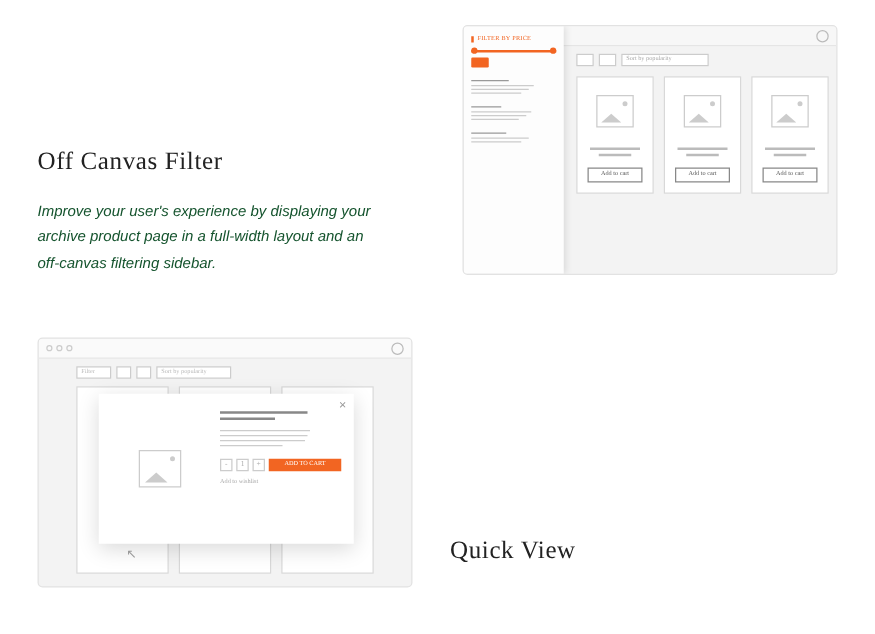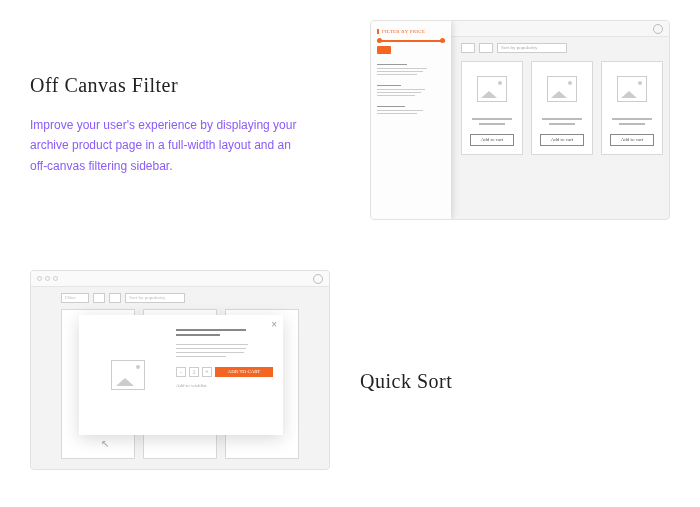--- a/index.html
+++ b/index.html
@@ -6,41 +6,42 @@
   body {
     width: 700px;
     height: 507px;
     font-family: Georgia, 'Times New Roman', serif;
     background: #fff;
     color: #333;
     padding: 20px 30px;
   }
   .feature-row {
     display: flex;
-    align-items: center;
+    align-items: flex-end;
     gap: 30px;
     margin-bottom: 50px;
   }
   .feature-row.reverse { flex-direction: row; }
   .text-col { flex: 1; padding-top: 10px; }
   .img-col { flex: 0 0 300px; }
   .feature-title {
     font-family: Georgia, serif;
     font-size: 20px;
     font-weight: 400;
     letter-spacing: 0.5px;
     color: #222;
     margin-bottom: 18px;
   }
   .feature-desc {
     font-family: Arial, Helvetica, sans-serif;
     font-size: 12px;
     line-height: 1.7;
-    color: #8b5cf6;
+    color: #14532d;
     max-width: 280px;
+    font-style: italic;
   }
   
   .mock1 {
     width: 300px; height: 200px;
     background: #f3f3f3;
     border: 1px solid #e2e2e2;
     border-radius: 4px;
     position: relative;
     overflow: hidden;
   }
@@ -207,15 +208,15 @@
               <div class="addbtn">ADD TO CART</div>
             </div>
             <div class="wish">Add to wishlist</div>
           </div>
         </div>
       </div>
       <div class="cursor">↖</div>
     </div>
   </div>
   <div class="text-col" style="padding-top:40px;">
-    <h3 class="feature-title">Quick Sort</h3>
+    <h3 class="feature-title">Quick View</h3>
   </div>
 </div>
 
 </body></html>

